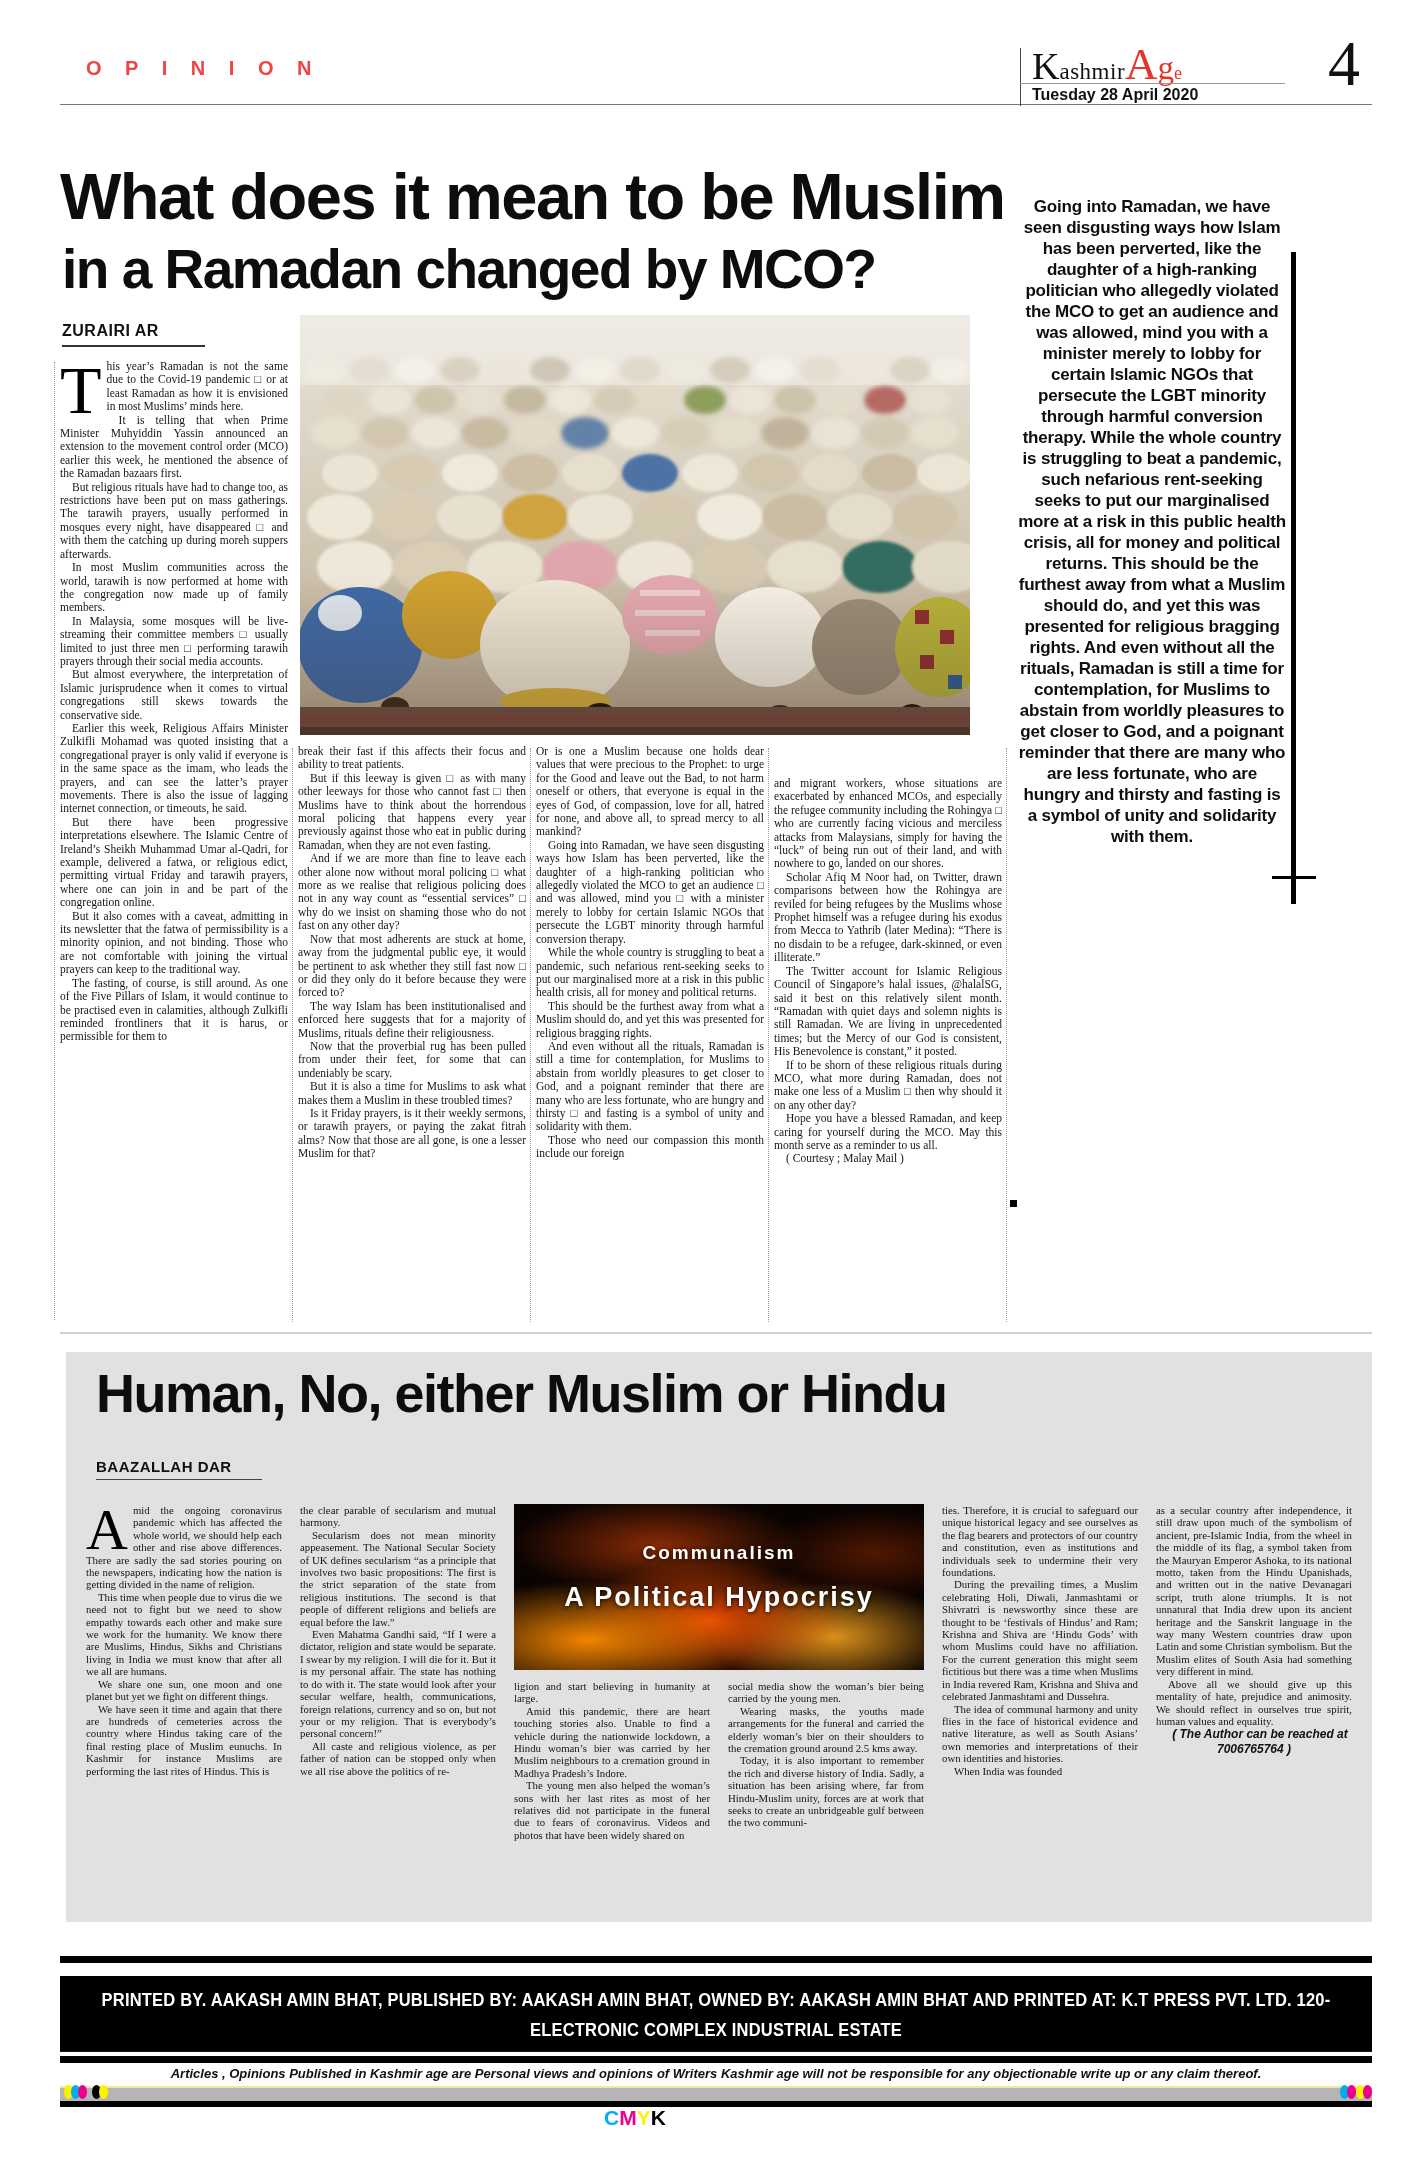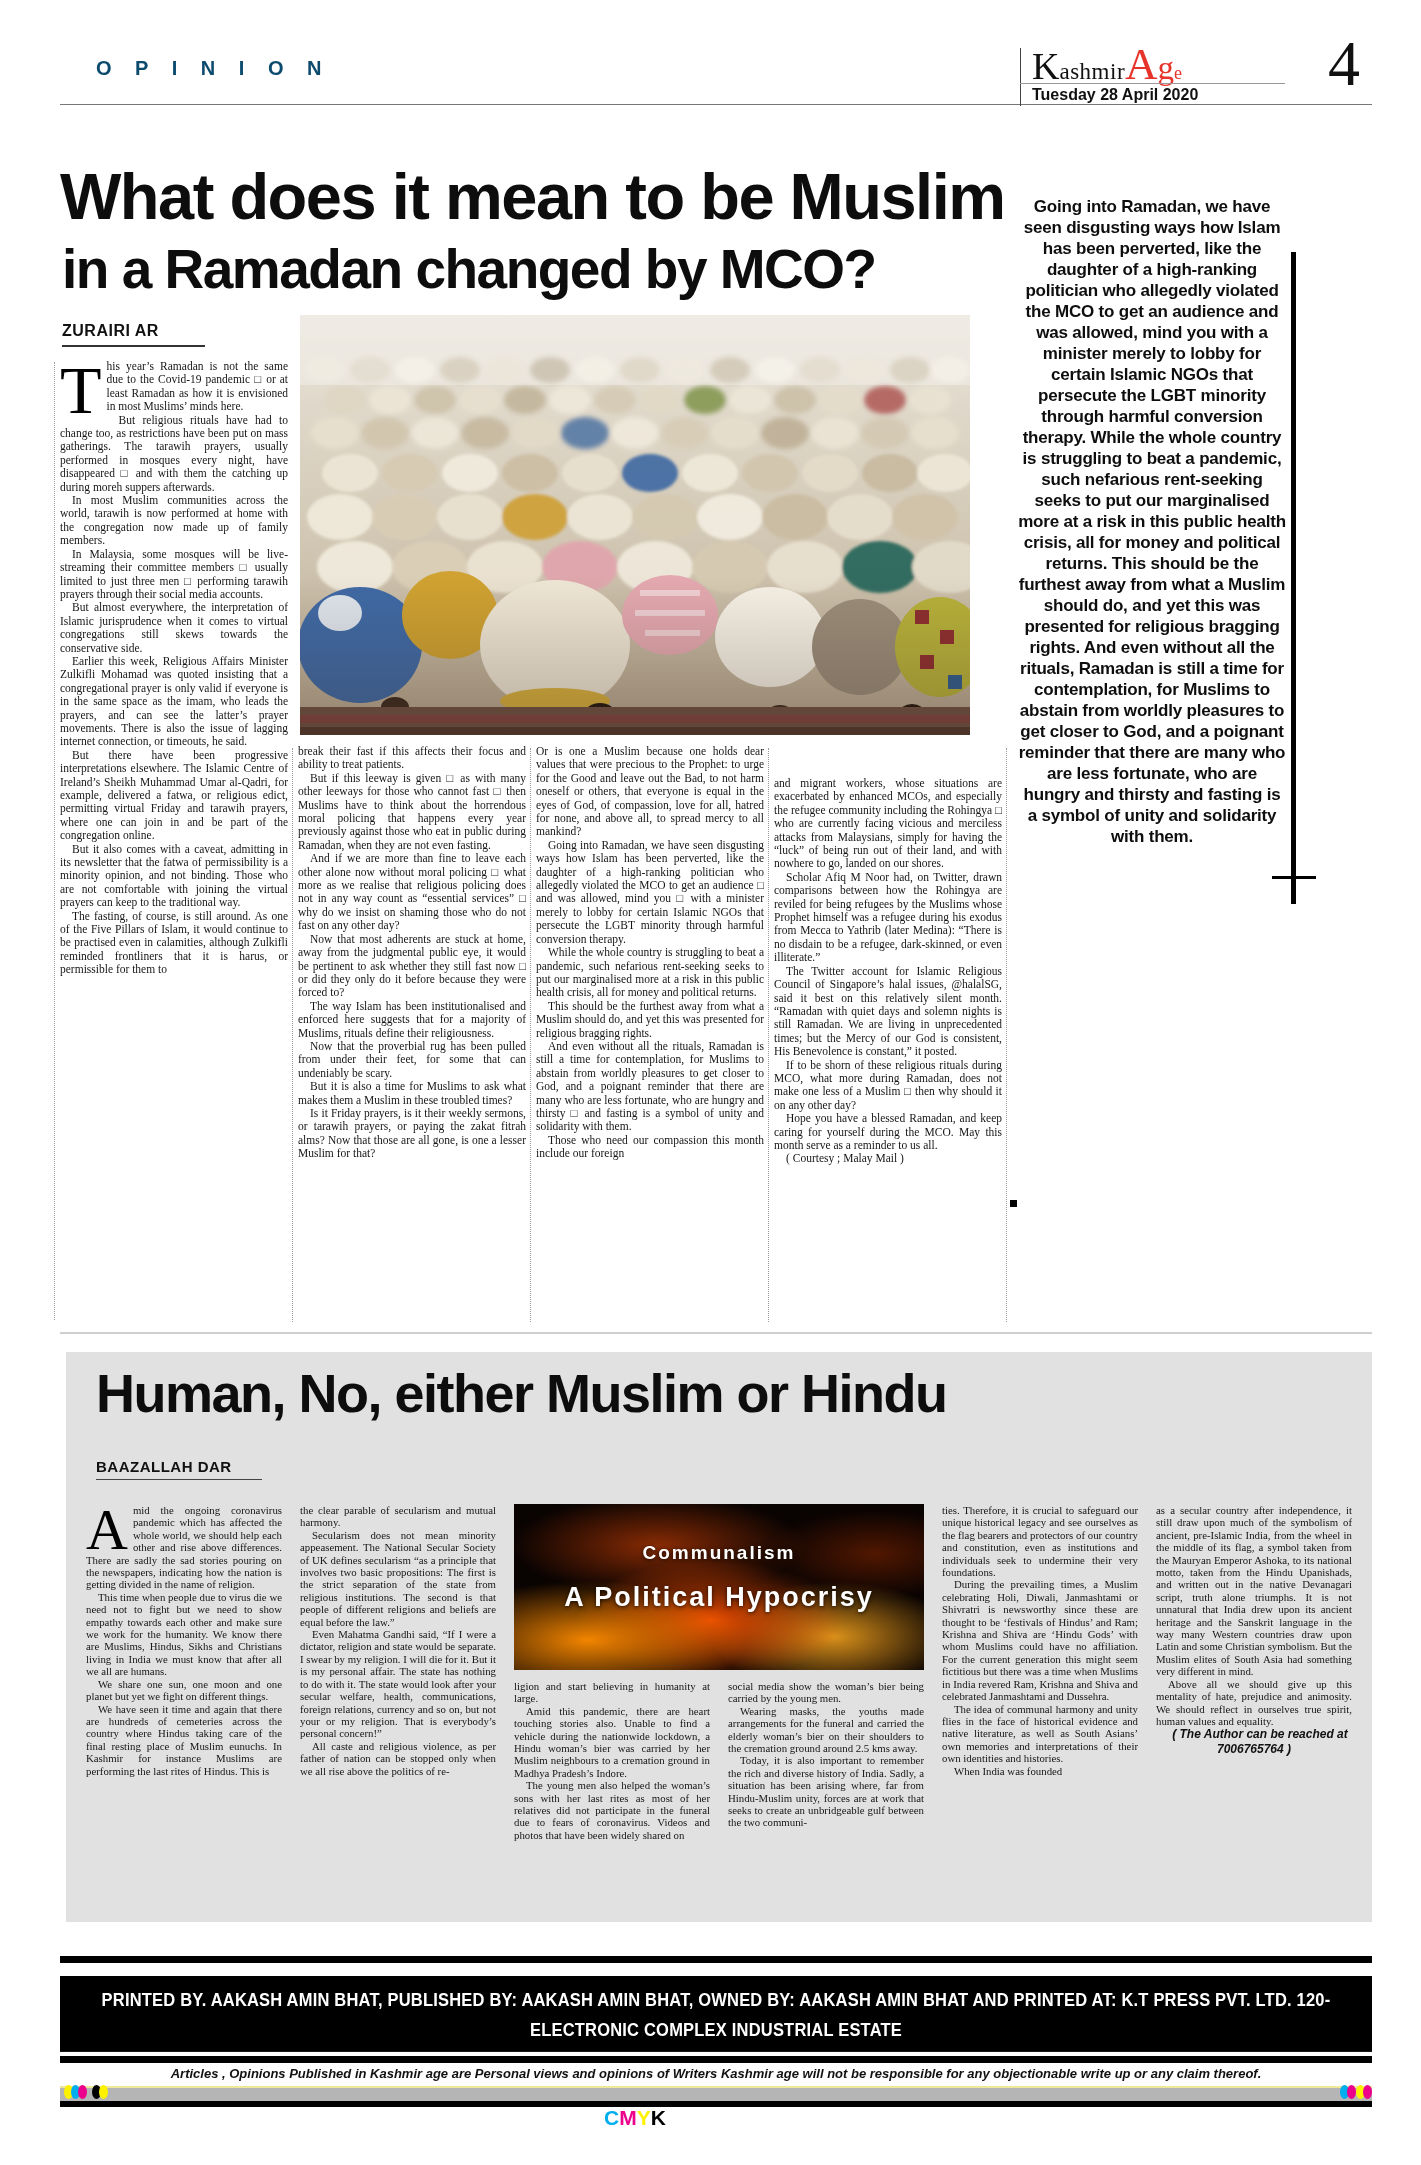--- a/index.html
+++ b/index.html
@@ -1,21 +1,21 @@
 <!DOCTYPE html>
 <html><head>
 <meta charset="utf-8">
 <style>
   html,body{margin:0;padding:0;background:#ffffff;}
   .page{position:relative;width:1421px;height:2165px;background:#fff;overflow:hidden;
         font-family:"Liberation Serif",serif;color:#1a1a1a;}
   .abs{position:absolute;}
 
   
-  #opinion{left:86px;top:57px;font:700 20px "Liberation Sans",sans-serif;letter-spacing:9px;color:#0c4a6e;margin-left:10px;}
+  #opinion{left:86px;top:57px;font:700 20px "Liberation Sans",sans-serif;letter-spacing:9px;color:#ef4444;}
   #header-rule{left:60px;top:104px;width:1312px;height:1px;background:#777;}
   #mast-divider{left:1020px;top:48px;width:1px;height:58px;background:#444;}
   #brand{left:1032px;top:42px;white-space:nowrap;}
   #brand span{display:inline-block;vertical-align:baseline;}
   .bK{font:400 38px/1.05 "Liberation Serif",serif;color:#111;}
   .bk{font:400 23px/1 "Liberation Serif",serif;color:#111;letter-spacing:.5px;}
   .bA{font:400 45px/1 "Liberation Serif",serif;color:#e6342b;}
   .bg2{font:400 33px/1 "Liberation Serif",serif;color:#e6342b;}
   .be{font:400 18px/1 "Liberation Serif",serif;color:#e6342b;}
   #brand-underline{left:1020px;top:83px;width:265px;height:1px;background:#999;}
@@ -235,20 +235,21 @@
       <rect x="0" y="392" width="670" height="28" fill="#6f5243"></rect>
       <rect x="0" y="400" width="670" height="8" fill="#82453e"></rect>
       <rect x="0" y="412" width="670" height="8" fill="#54392e"></rect>
       <rect x="0" y="0" width="670" height="70" fill="#ffffff" opacity=".3"></rect>
       <rect x="0" y="260" width="670" height="160" fill="url(#vig)"></rect>
     </svg>
   </div>
 
   <div class="abs bodycol a1col" id="a1c1">
       <p><span class="dc1">T</span>his year’s Ramadan is not the same due to the Covid-19 pandemic □ or at least Ramadan as how it is envisioned in most Muslims’ minds here.</p>
+      <p>It is telling that when Prime Minister Muhyiddin Yassin announced an extension to the movement control order (MCO) earlier this week, he mentioned the absence of the Ramadan bazaars first.</p>
       <p>But religious rituals have had to change too, as restrictions have been put on mass gatherings. The tarawih prayers, usually performed in mosques every night, have disappeared □ and with them the catching up during moreh suppers afterwards.</p>
       <p>In most Muslim communities across the world, tarawih is now performed at home with the congregation now made up of family members.</p>
       <p>In Malaysia, some mosques will be live-streaming their committee members □ usually limited to just three men □ performing tarawih prayers through their social media accounts.</p>
       <p>But almost everywhere, the interpretation of Islamic jurisprudence when it comes to virtual congregations still skews towards the conservative side.</p>
       <p>Earlier this week, Religious Affairs Minister Zulkifli Mohamad was quoted insisting that a congregational prayer is only valid if everyone is in the same space as the imam, who leads the prayers, and can see the latter’s prayer movements. There is also the issue of lagging internet connection, or timeouts, he said.</p>
       <p>But there have been progressive interpretations elsewhere. The Islamic Centre of Ireland’s Sheikh Muhammad Umar al-Qadri, for example, delivered a fatwa, or religious edict, permitting virtual Friday and tarawih prayers, where one can join in and be part of the congregation online.</p>
       <p>But it also comes with a caveat, admitting in its newsletter that the fatwa of permissibility is a minority opinion, and not binding. Those who are not comfortable with joining the virtual prayers can keep to the traditional way.</p>
       <p>The fasting, of course, is still around. As one of the Five Pillars of Islam, it would continue to be practised even in calamities, although Zulkifli reminded frontliners that it is harus, or permissible for them to</p>
     </div>
   <div class="abs bodycol a1col" id="a1c2">

